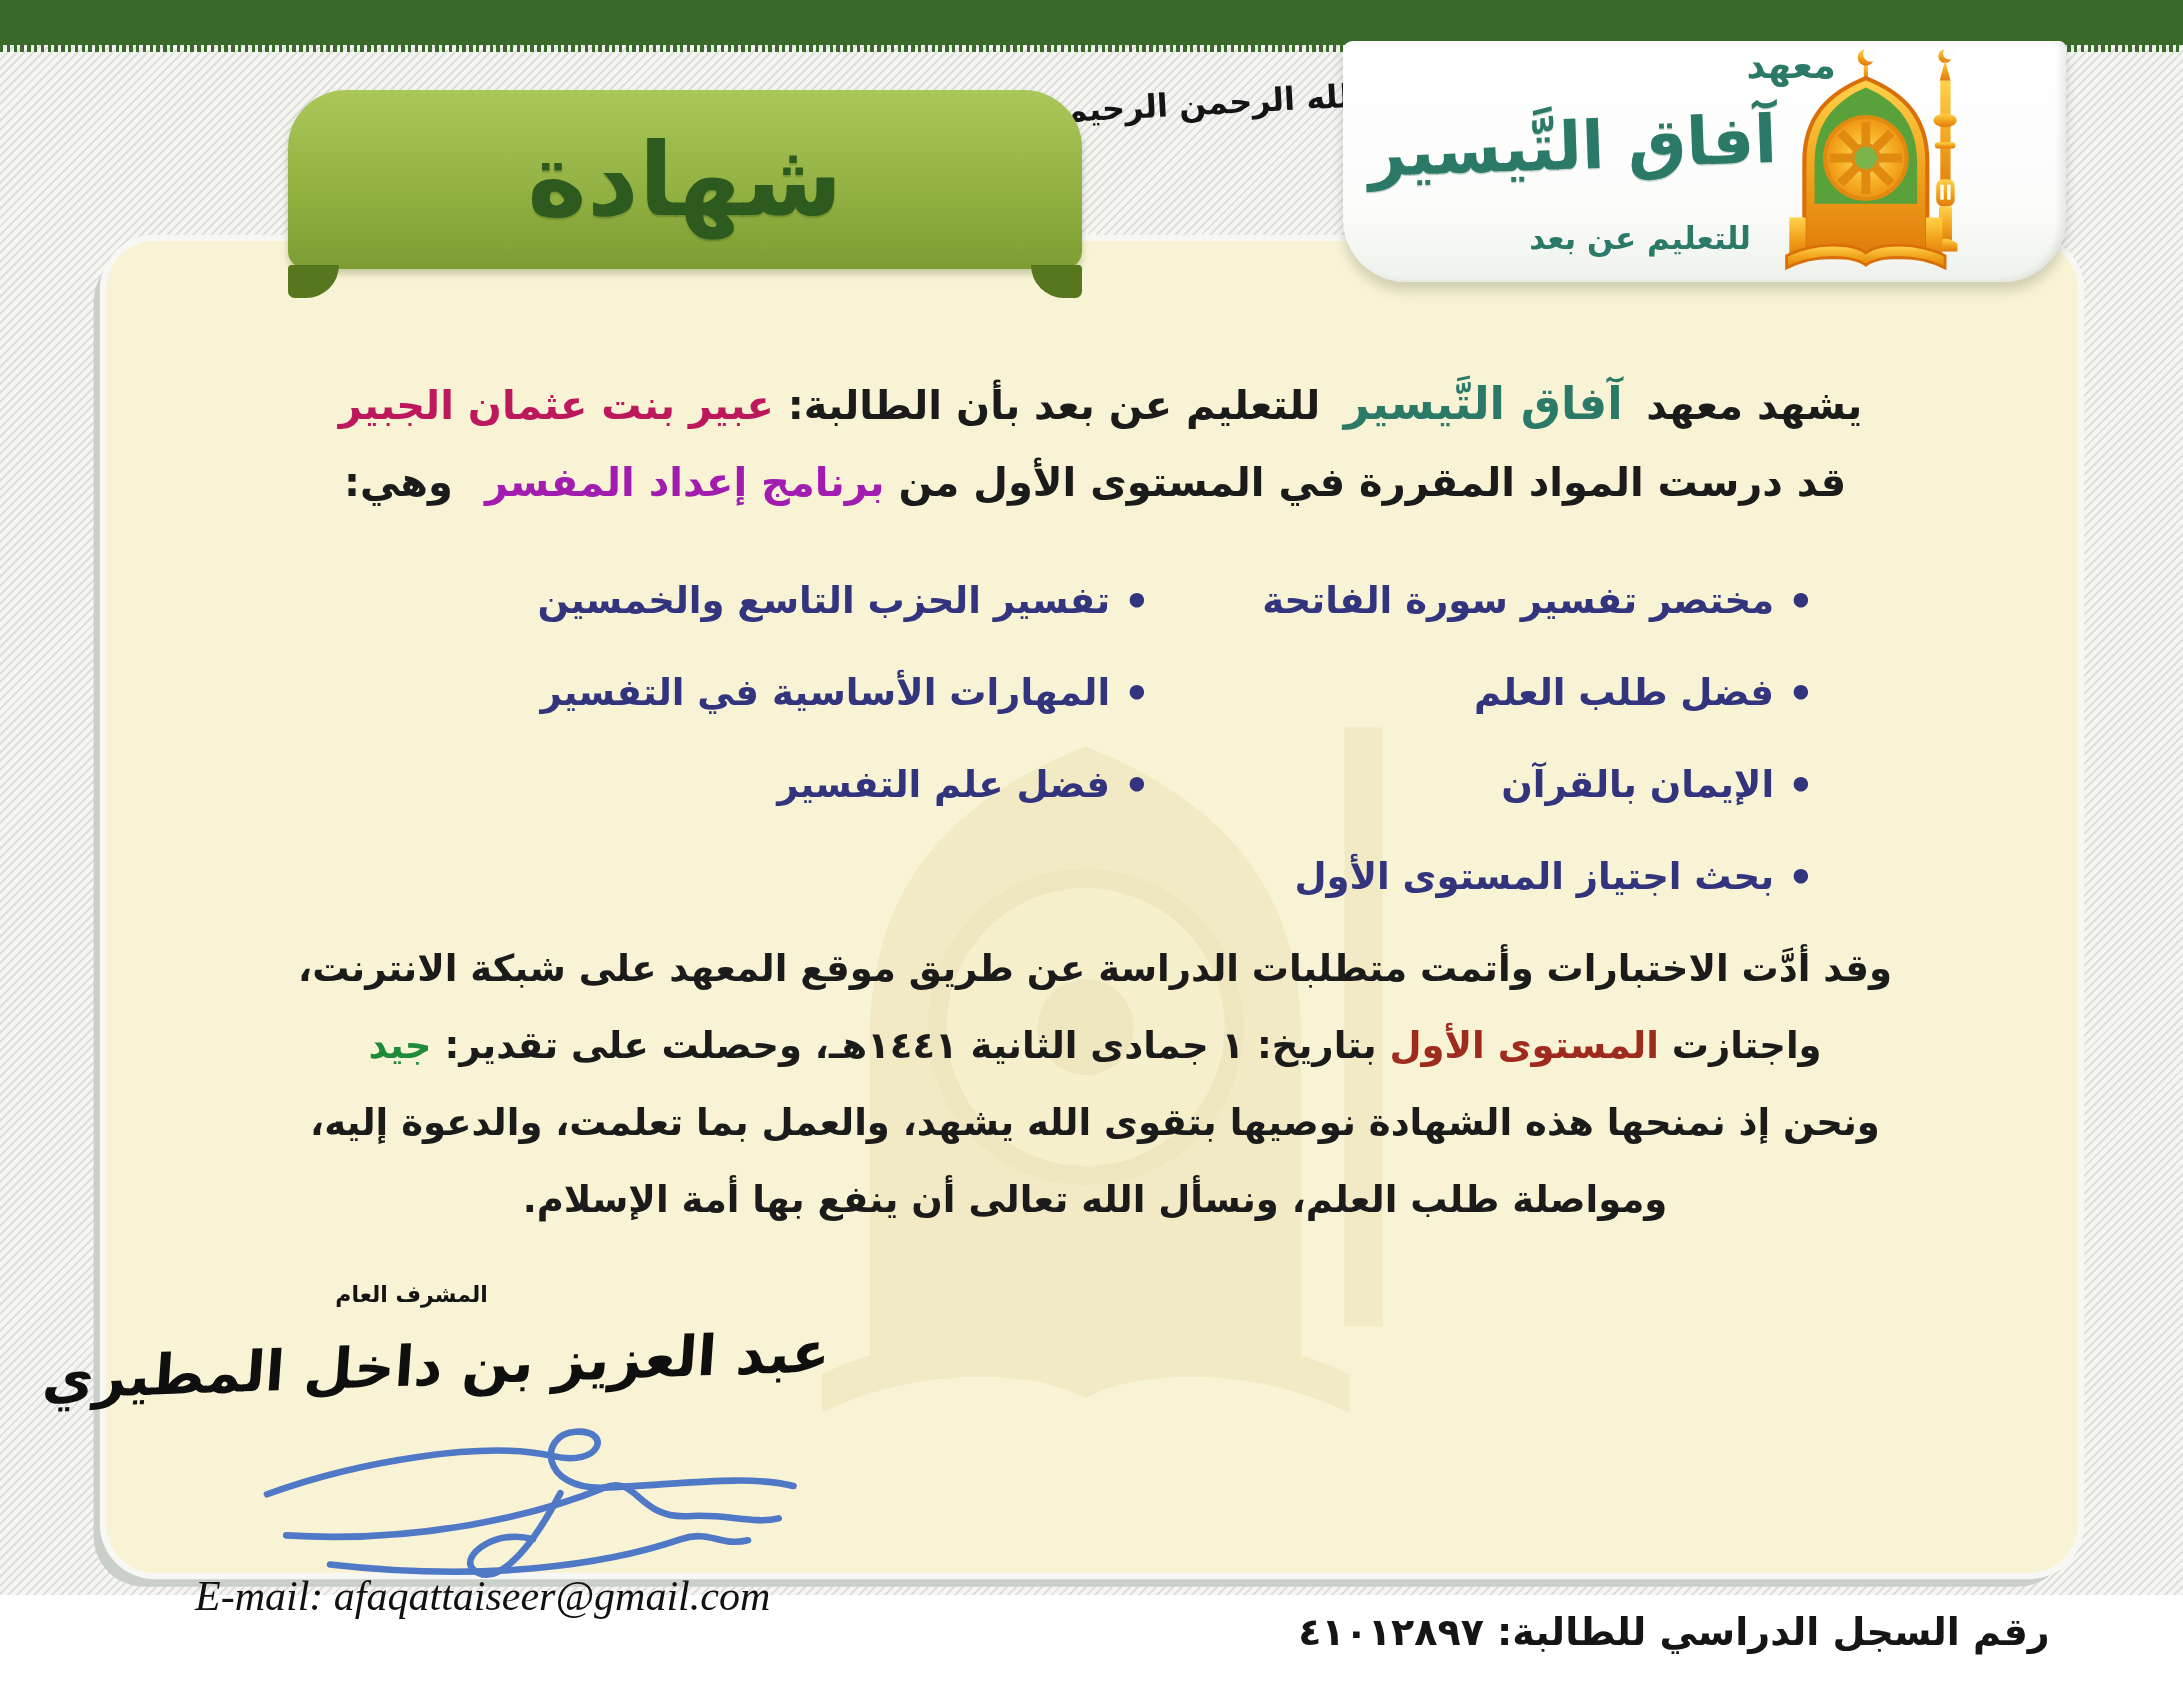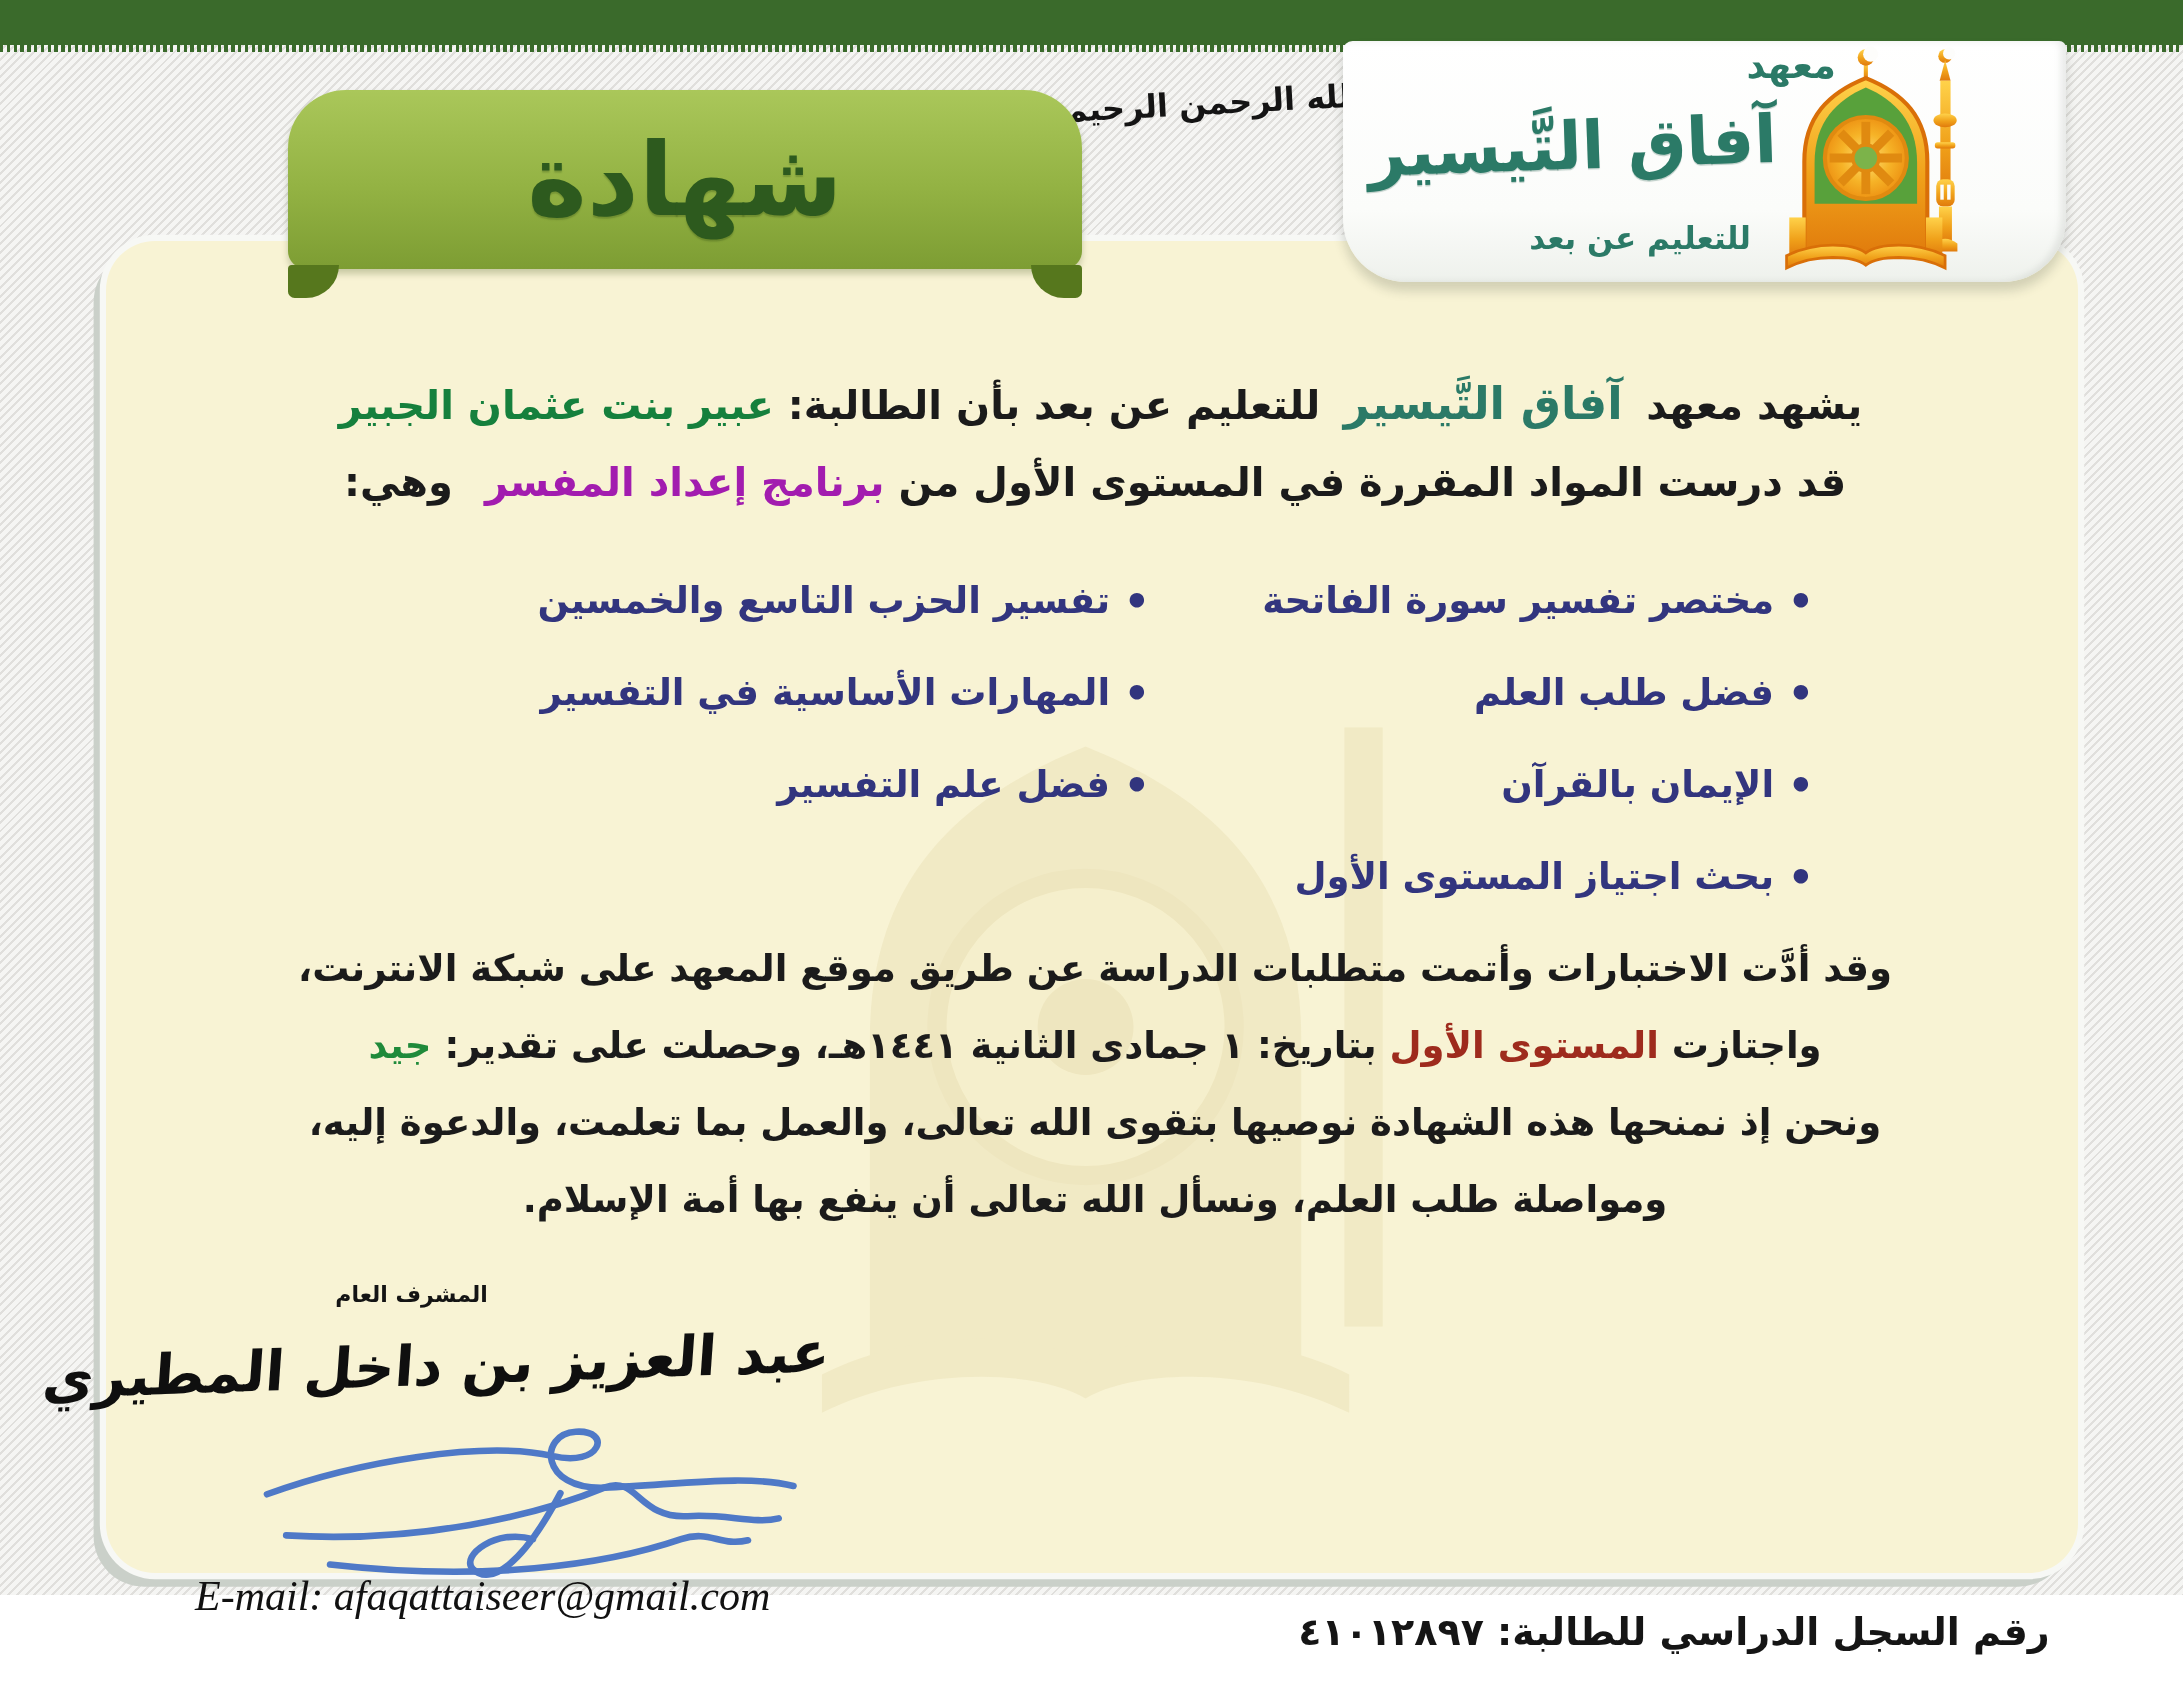--- a/index.html
+++ b/index.html
@@ -64,21 +64,21 @@
   
   .watermark{position:absolute;left:774px;top:589px;width:719px;height:876px;opacity:.55;}
   
   .intro{
     position:absolute;left:171px;top:381px;width:1848px;direction:rtl;text-align:center;
     color:#1b1b1b;font-weight:bold;font-size:40px;
   }
   .intro .line{white-space:nowrap;line-height:1.0;}
   .intro .line1{margin-bottom:36px;}
   .inline-institute{color:#2b7a67;font-size:45px;padding:0 9.6px;}
-  .student-name{color:#15803d;margin-left:11px;}
+  .student-name{color:#be185d;margin-left:11px;}
   .program-name{color:#a21caf;margin-left:18px;}
   .courses-col{position:absolute;direction:rtl;color:#32357e;font-weight:bold;font-size:37px;}
   .courses-col.right{left:1184px;top:579px;width:630px;}
   .courses-col.left{left:472px;top:579px;width:678px;}
   .course-item{display:flex;align-items:flex-start;margin-bottom:47px;line-height:1.2;}
   .course-item .bullet{font-size:41px;line-height:1.1;margin-left:13.7px;}
   .paragraph{
     position:absolute;left:205px;top:950px;width:1780px;direction:rtl;text-align:center;
     color:#1b1b1b;font-weight:bold;font-size:37px;
   }
@@ -231,21 +231,21 @@
     </div>
 
   <div class="paragraph">
     <div class="pline">وقد أدَّت الاختبارات وأتمت متطلبات الدراسة عن طريق موقع المعهد على شبكة الانترنت،</div>
     <div class="pline">
       <span>واجتازت</span>
       <span class="level-red">المستوى الأول</span>
       <span>بتاريخ: ١ جمادى الثانية ١٤٤١هـ، وحصلت على تقدير:</span>
       <span class="grade-green">جيد</span>
     </div>
-    <div class="pline">ونحن إذ نمنحها هذه الشهادة نوصيها بتقوى الله تعالى، والعمل بما تعلمت، والدعوة إليه،</div>
+    <div class="pline">ونحن إذ نمنحها هذه الشهادة نوصيها بتقوى الله يشهد، والعمل بما تعلمت، والدعوة إليه،</div>
     <div class="pline">ومواصلة طلب العلم، ونسأل الله تعالى أن ينفع بها أمة الإسلام.</div>
   </div>
 
   <div class="sig-title">المشرف العام</div>
   <div class="sig-name">عبد العزيز بن داخل المطيري</div>
   <svg class="sig-draw" viewBox="0 0 1000 330">
     <g fill="none" stroke="#4f79c7" stroke-width="12" stroke-linecap="round">
       <path d="M25,170 C190,110 420,72 545,100 C635,122 655,52 588,56 C520,60 522,162 640,158 C780,152 900,134 985,155"></path>
       <path d="M60,245 C300,260 520,208 640,158 C700,134 702,215 792,210 C862,205 912,225 958,214"></path>
       <path d="M140,298 C420,330 640,300 780,252 C832,234 852,266 902,254"></path>

